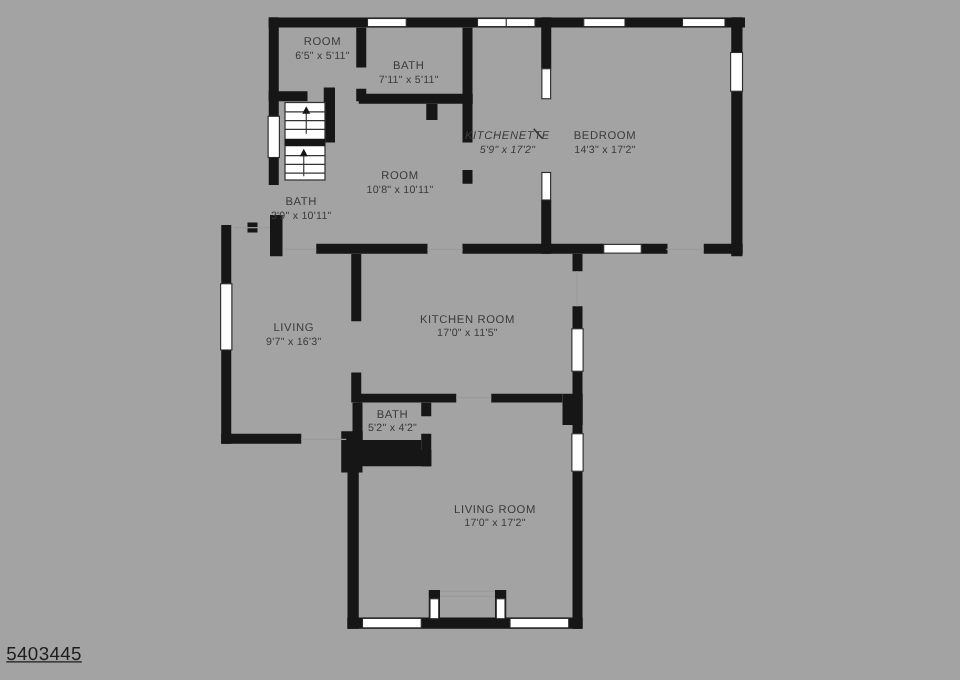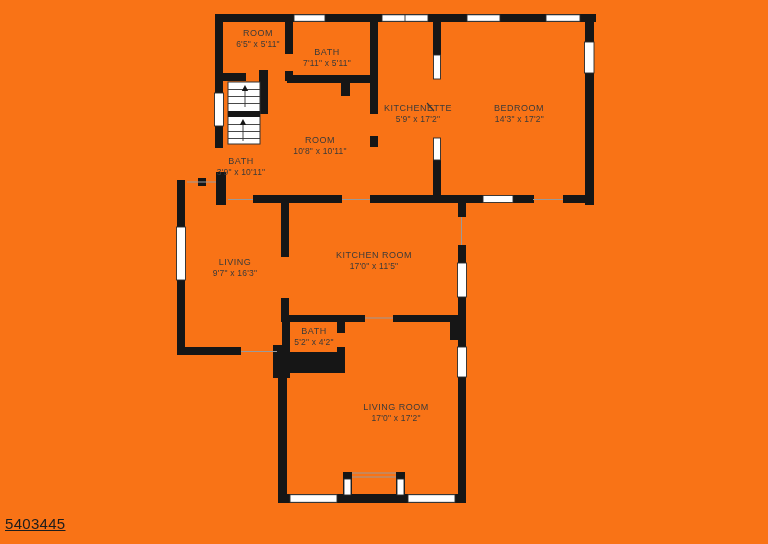--- a/index.html
+++ b/index.html
@@ -1,17 +1,17 @@
 <!DOCTYPE html>
 <html><head>
 <meta charset="utf-8">
 <style>
   html,body{margin:0;padding:0;background:#ffffff;}
   .stage{
-    position:relative;width:768px;height:544px;background:#f97316;overflow:hidden;
+    position:relative;width:768px;height:544px;background:#a3a3a3;overflow:hidden;
     font-family:"Liberation Sans", sans-serif;
   }
   .plan-layer{position:absolute;left:0;top:0;}
   .labels-layer{position:absolute;left:0;top:0;width:768px;height:544px;pointer-events:none;}
   .room-label{position:absolute;transform:translateX(-50%);text-align:center;white-space:nowrap;color:#3a3a3a;}
   .room-label .rname{font-size:9px;letter-spacing:.5px;line-height:10px;font-weight:400;}
   .room-label .rdims{font-size:8.5px;letter-spacing:.2px;line-height:10px;margin-top:1px;}
   .listing-id{position:absolute;left:5px;top:515px;font-size:15px;color:#1d1d1d;letter-spacing:.3px;text-decoration:underline;}
 </style>
 </head>
@@ -133,25 +133,25 @@
 
   <div class="labels-layer" id="labels">
       <div class="room-label" style="left: 258px; top: 28px;">
         <div class="rname">ROOM</div>
         <div class="rdims">6'5" x 5'11"</div>
       </div>
       <div class="room-label" style="left: 327px; top: 47px;">
         <div class="rname">BATH</div>
         <div class="rdims">7'11" x 5'11"</div>
       </div>
-      <div class="room-label" style="left: 418px; top: 103px;">
+      <div class="room-label" style="left: 406px; top: 103px; font-style: italic;">
         <div class="rname">KITCHENETTE</div>
         <div class="rdims">5'9" x 17'2"</div>
       </div>
-      <div class="room-label" style="left: 519px; top: 103px; text-align: right;">
+      <div class="room-label" style="left: 484px; top: 103px;">
         <div class="rname">BEDROOM</div>
         <div class="rdims">14'3" x 17'2"</div>
       </div>
       <div class="room-label" style="left: 320px; top: 135px;">
         <div class="rname">ROOM</div>
         <div class="rdims">10'8" x 10'11"</div>
       </div>
       <div class="room-label" style="left: 241px; top: 156px;">
         <div class="rname">BATH</div>
         <div class="rdims">3'9" x 10'11"</div>

